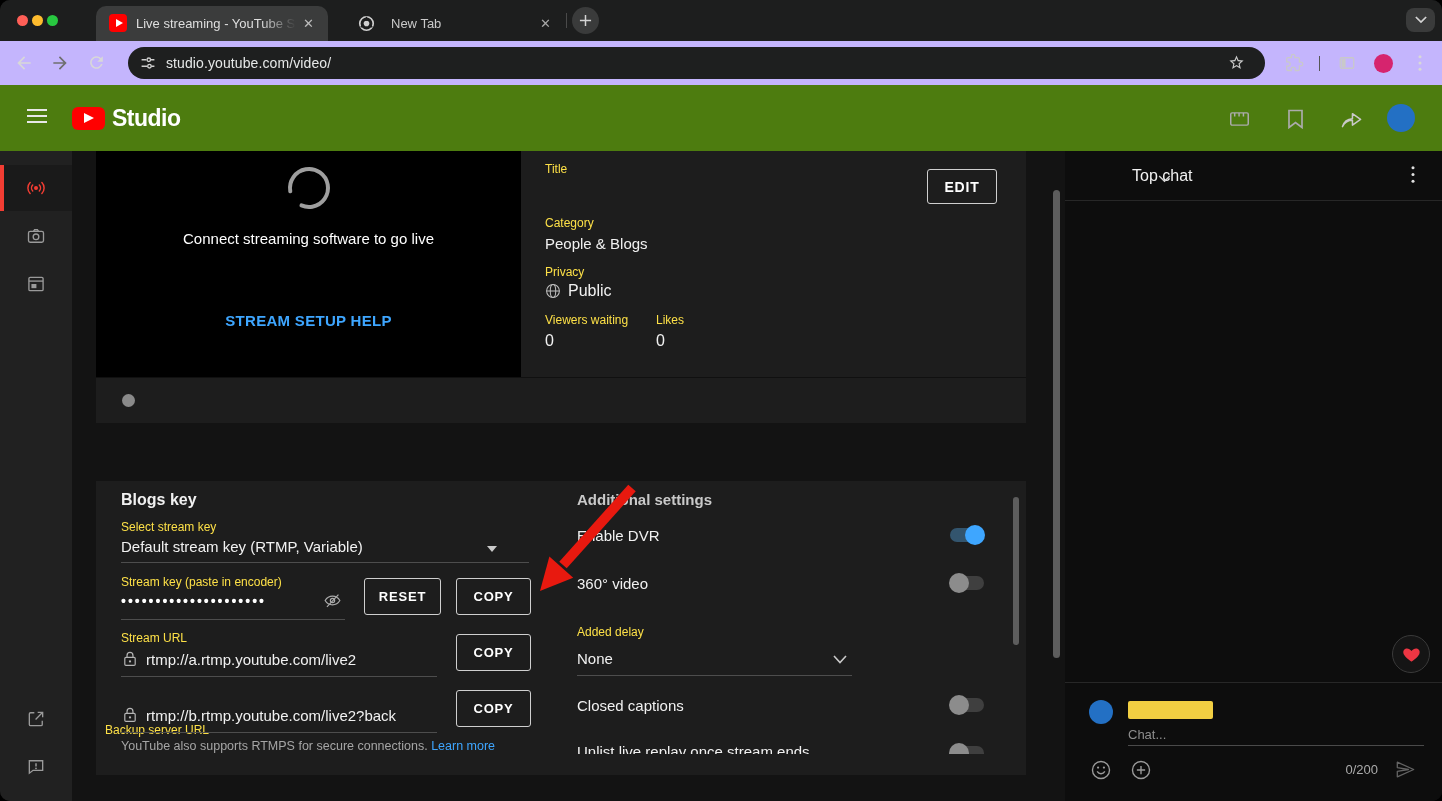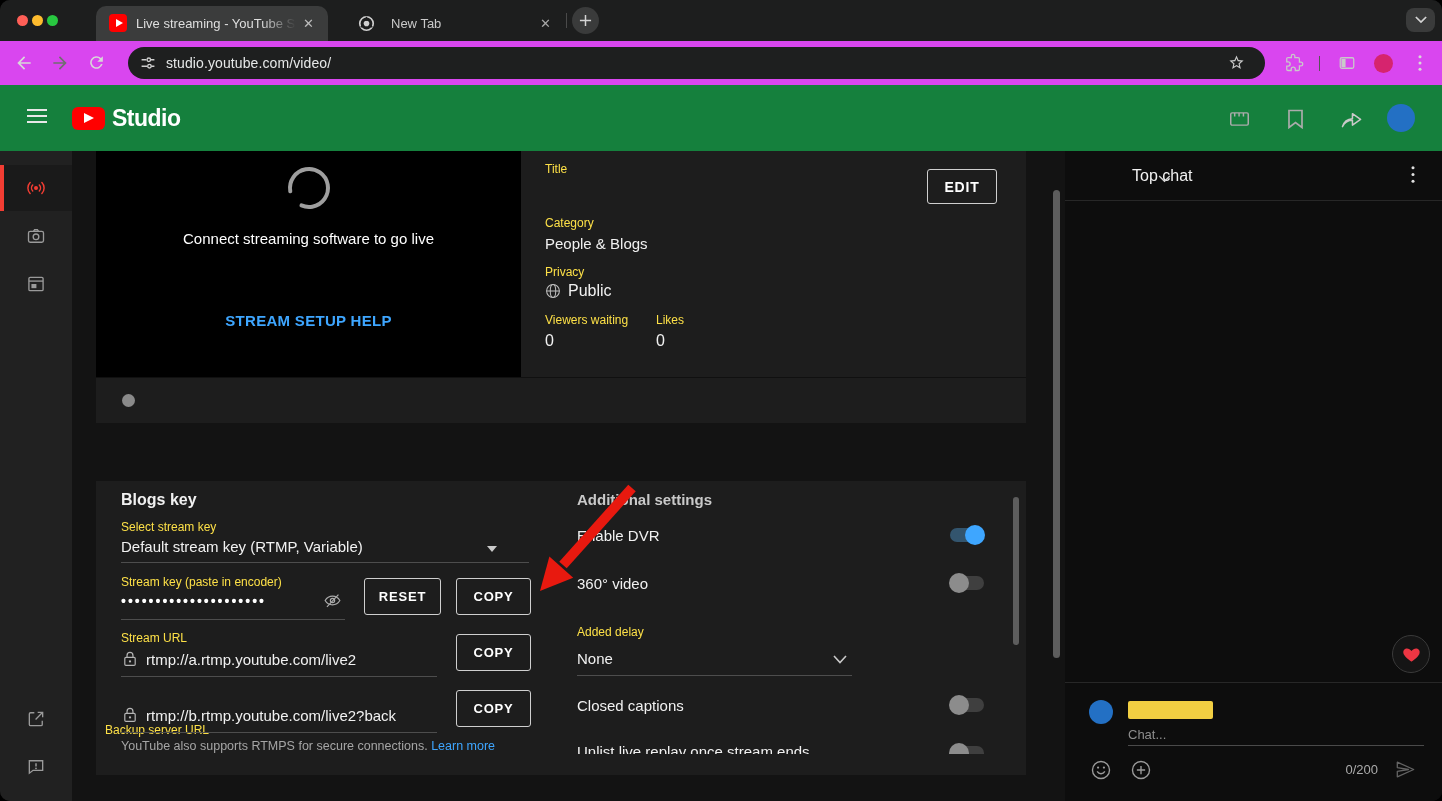--- a/index.html
+++ b/index.html
@@ -11,27 +11,27 @@
   svg{display:block;}
 
   
   .tabstrip{left:0;top:0;width:1442px;height:41px;background:#1d1e1e;}
   .light{width:11px;height:11px;border-radius:50%;top:15px;}
   .tab-active{left:96px;top:6px;width:232px;height:35px;background:#3b3c3c;border-radius:10px 10px 0 0;}
   .tab-title{font-size:13px;color:#dfdfdf;white-space:nowrap;overflow:hidden;
              -webkit-mask-image:linear-gradient(90deg,#000 78%,transparent);
              mask-image:linear-gradient(90deg,#000 78%,transparent);}
   .tab-x{font-size:13px;color:#bdbdbd;cursor:default;}
-  .toolbar{left:0;top:41px;width:1442px;height:44px;background:#d946ef;}
+  .toolbar{left:0;top:41px;width:1442px;height:44px;background:#c4b5fd;}
   .pill{left:128px;top:6px;width:1137px;height:32px;background:#1e1f1f;border-radius:16px;}
   .url{font-size:14px;color:#e6e8e8;letter-spacing:.1px;}
   .vsep{width:1px;height:15px;background:#565656;}
 
   
-  .studio-head{left:0;top:85px;width:1442px;height:66px;background:#15803d;}
+  .studio-head{left:0;top:85px;width:1442px;height:66px;background:#4d7c0f;}
   .brand{font-size:23px;font-weight:700;color:#fff;letter-spacing:-.5px;}
   .ytlogo{width:33px;height:23px;background:#f00;border-radius:6px;}
   .ytlogo:before{content:"";position:absolute;left:12px;top:6px;border-left:10px solid #fff;
                  border-top:5.5px solid transparent;border-bottom:5.5px solid transparent;}
 
   
   .sidebar{left:0;top:151px;width:72px;height:650px;background:#212121;}
   .side-item{left:0;width:72px;height:46px;}
   .side-item.active{background:#1a1a1a;}
   .redbar{left:0;top:0;width:4px;height:46px;background:#f23d33;}

